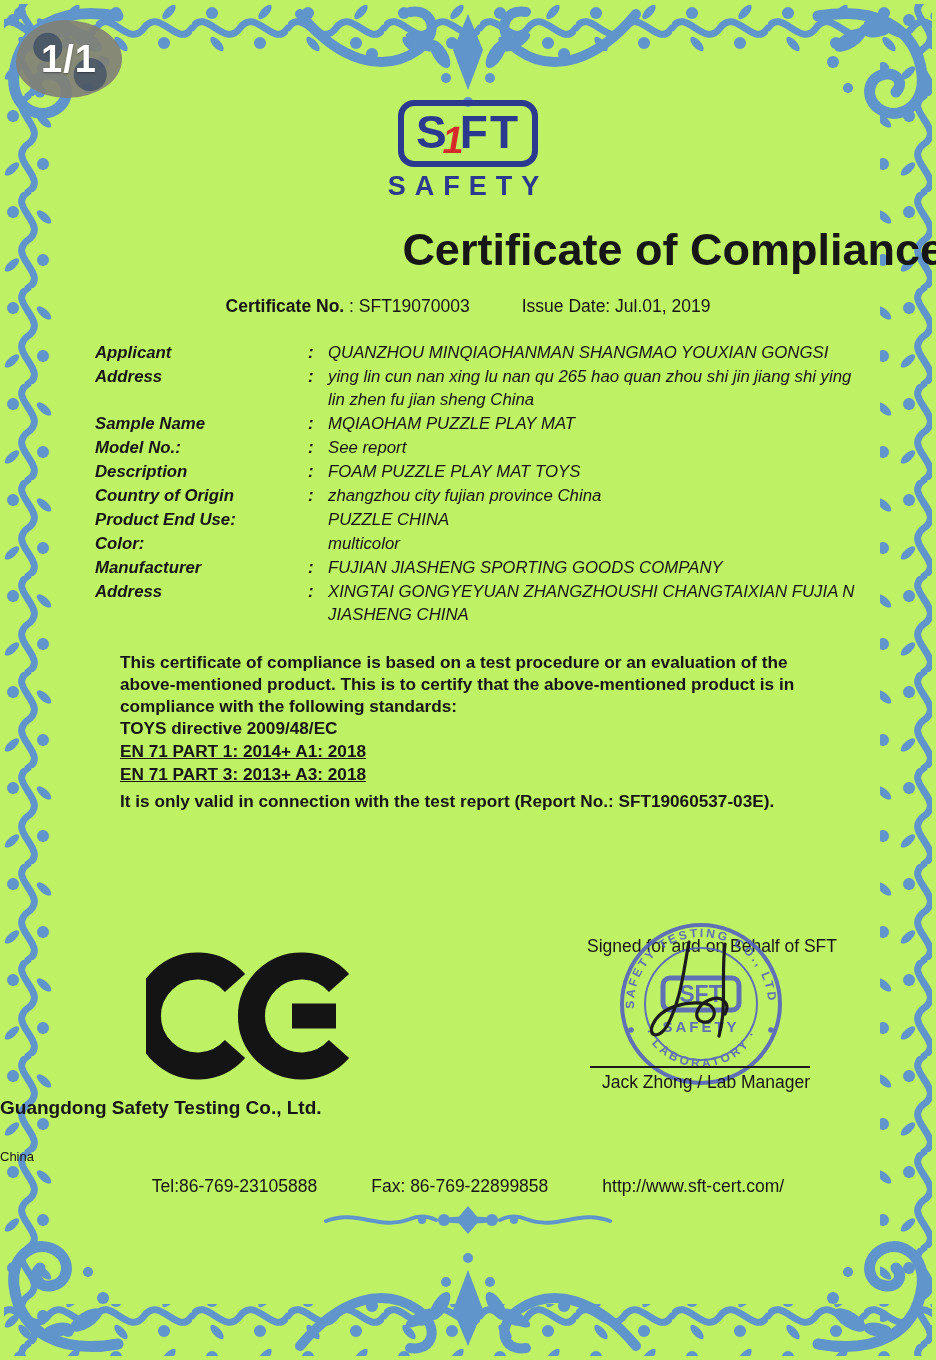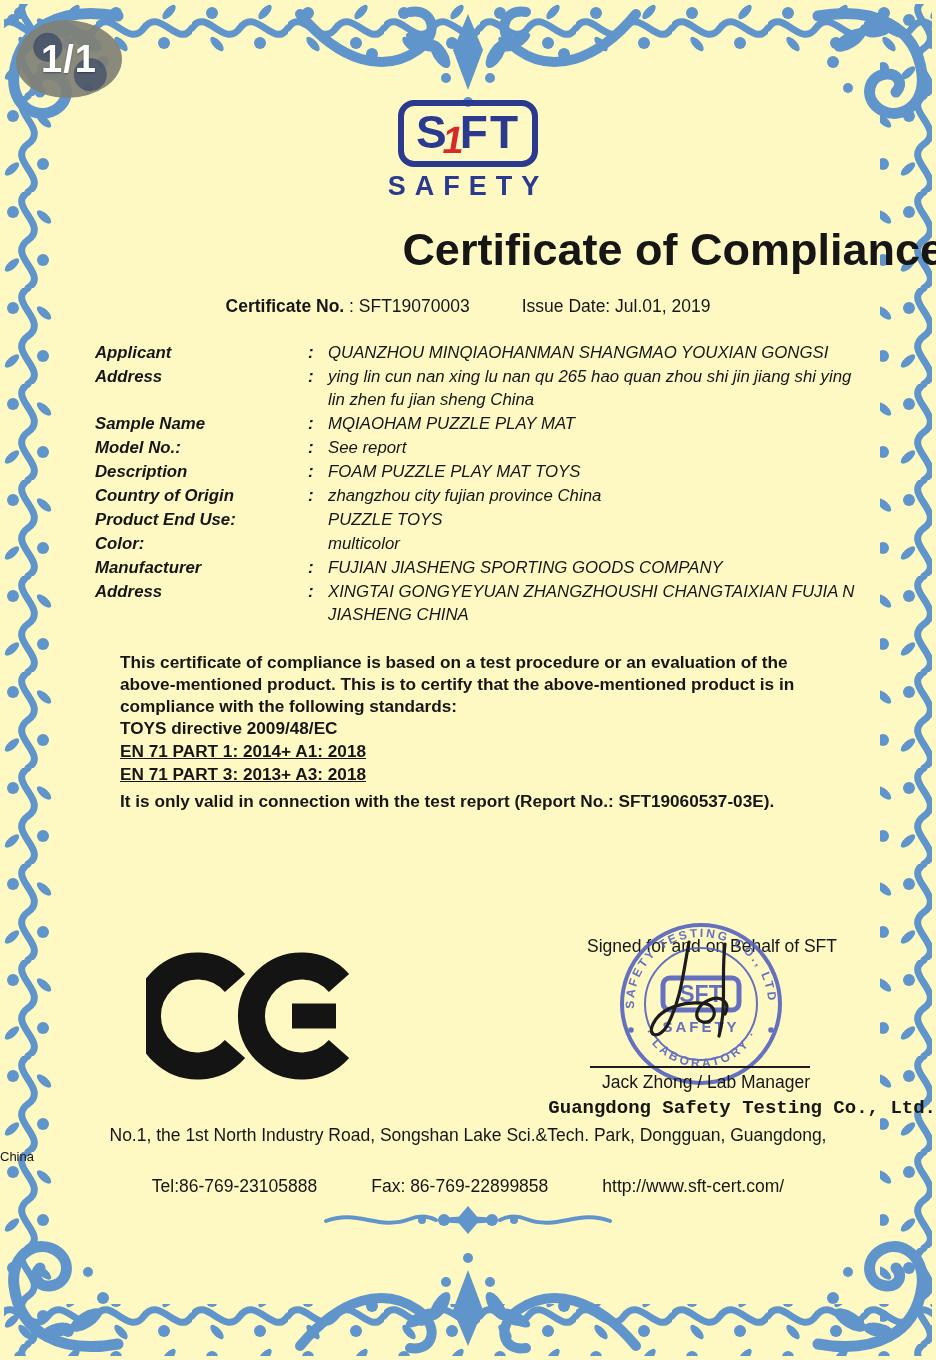--- a/index.html
+++ b/index.html
@@ -1,17 +1,17 @@
 <!DOCTYPE html>
 <html><head>
 <meta charset="utf-8">
 <style>
   html,body{margin:0;padding:0;background:#e8e8e8;}
   .page{
-    position:relative;width:936px;height:1360px;background:#fef9c3;
+    position:relative;width:936px;height:1360px;background:#bef264;
     font-family:"Liberation Sans","DejaVu Sans",sans-serif;color:#161616;
     overflow:hidden;margin:0 auto;
   }
   
   .border-svg{position:absolute;left:0;top:0;z-index:1;pointer-events:none;}
   
   .page-badge{
     position:absolute;left:16px;top:20px;width:106px;height:78px;z-index:3;
     background:
       radial-gradient(circle at 30% 35%, rgba(28,48,92,.55) 0 14px, rgba(28,48,92,0) 15px),
@@ -55,22 +55,22 @@
   .statement .validity{margin-top:4.5px;}
   
   .ce-mark{position:absolute;left:146px;top:950px;z-index:2;}
   .signed-for{position:absolute;left:556px;top:936px;width:312px;text-align:center;
     font-size:17.5px;z-index:2;}
   .stamp{position:absolute;left:613px;top:916px;z-index:4;}
   .sig-line{position:absolute;left:590px;top:1066px;width:220px;border-top:2px solid #1b1b1b;z-index:5;}
   .signatory{position:absolute;left:556px;top:1072px;width:300px;text-align:center;
     font-size:17.5px;z-index:5;}
   
-  .footer-company{position:absolute;left:0;top:1097px;width:100%;text-align:right;
-    font-size:19px;font-weight:bold;z-index:2;font-family:Liberation Mono, monospace;}
+  .footer-company{position:absolute;left:0;top:1097px;width:100%;text-align:left;
+    font-size:19px;font-weight:bold;z-index:2;}
   .footer-addr1{position:absolute;left:0;top:1125px;width:100%;text-align:center;font-size:17.5px;z-index:2;}
   .footer-addr2{position:absolute;left:0;top:1149px;width:100%;font-size:13px;z-index:2;}
   .footer-contact{position:absolute;left:0;top:1176px;width:100%;z-index:2;
     display:flex;justify-content:center;gap:54px;font-size:17.5px;}
   .divider-flourish{position:absolute;left:318px;top:1203px;z-index:2;}
 </style>
 </head>
 <body>
 
 <div class="page">
@@ -170,21 +170,21 @@
       <span class="fvalue">FOAM PUZZLE PLAY MAT TOYS</span>
     </div>
     <div class="field-row">
       <span class="flabel">Country of Origin</span>
       <span class="fcolon">:</span>
       <span class="fvalue">zhangzhou city fujian province China</span>
     </div>
     <div class="field-row">
       <span class="flabel">Product End Use:</span>
       <span class="fcolon"></span>
-      <span class="fvalue">PUZZLE TOYS</span>
+      <span class="fvalue">PUZZLE CHINA</span>
     </div>
     <div class="field-row">
       <span class="flabel">Color:</span>
       <span class="fcolon"></span>
       <span class="fvalue">multicolor</span>
     </div>
     <div class="field-row">
       <span class="flabel">Manufacturer</span>
       <span class="fcolon">:</span>
       <span class="fvalue">FUJIAN JIASHENG SPORTING GOODS COMPANY</span>
@@ -236,21 +236,20 @@
       <path d="M-12,-62 C-18,-30 -20,-4 -34,22 C-42,35 -54,33 -48,20 C-40,3 -14,-4 6,0"></path>
       <path d="M6,0 C18,4 14,20 2,18 C-8,16 -6,2 8,-4 C20,-9 30,-2 24,10"></path>
       <path d="M24,-60 C20,-28 26,4 18,32"></path>
     </g>
   </svg>
 
   <div class="sig-line"></div>
   <div class="signatory">Jack Zhong / Lab Manager</div>
 
   <div class="footer-company">Guangdong Safety Testing Co., Ltd.</div>
-  <div class="footer-addr1">No.1, the 1st North Industry Road, Songshan Lake Sci.&amp;Tech. Park, Dongguan, Guangdong,</div>
   <div class="footer-addr2">China</div>
   <div class="footer-contact">
     <span>Tel:86-769-23105888</span>
     <span>Fax: 86-769-22899858</span>
     <span>http://www.sft-cert.com/</span>
   </div>
 
   <svg class="divider-flourish" width="300" height="34" viewBox="0 0 300 34">
     <g fill="none" stroke="#6095cb" stroke-width="4" stroke-linecap="round">
       <path d="M8,18 C40,6 60,28 92,16 C104,11 112,14 118,17"></path>

